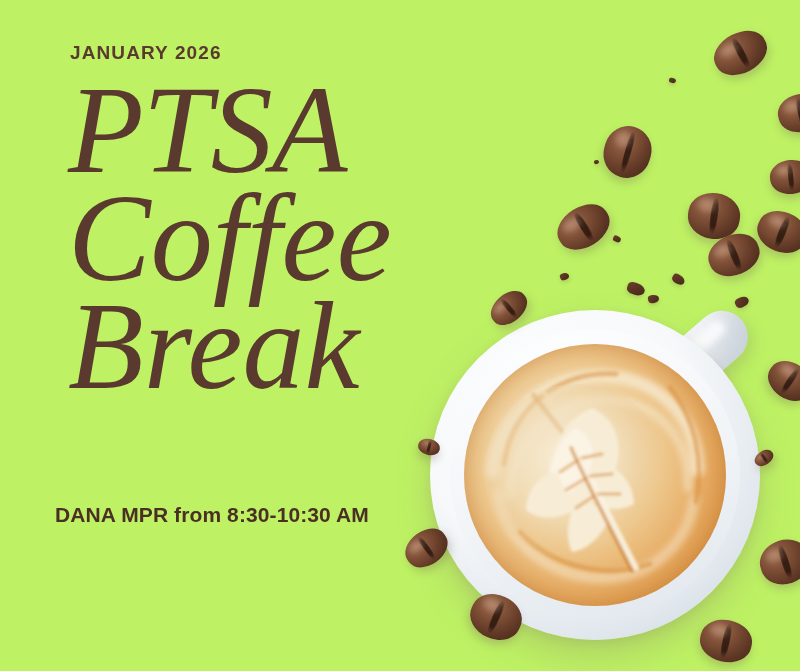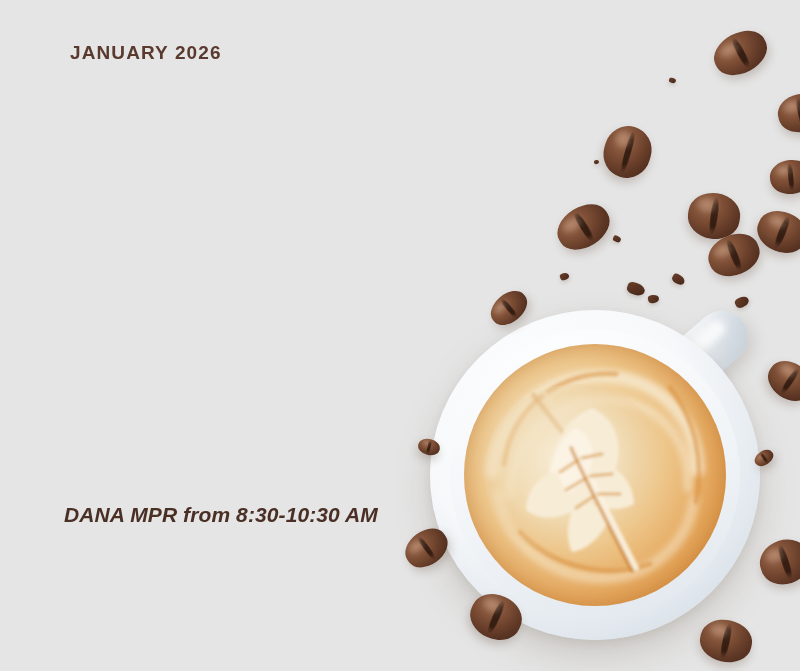--- a/index.html
+++ b/index.html
@@ -6,21 +6,21 @@
   html, body {
     margin: 0;
     padding: 0;
     background: #ffffff;
   }
   #flyer {
     position: relative;
     width: 800px;
     height: 671px;
     overflow: hidden;
-    background: #e5e5e5;
+    background: #bef264;
     font-family: "Liberation Sans", sans-serif;
     -webkit-font-smoothing: antialiased;
   }
 
   
   .art-layer {
     position: absolute;
     inset: 0;
     z-index: 1;
     pointer-events: none;
@@ -158,27 +158,26 @@
   .headline .line {
     display: block;
     white-space: nowrap;
   }
   .headline .line-1 { letter-spacing: -1px; }
   .headline .line-2 { margin-top: -10px; }
   .headline .line-3 { margin-top: -10px; }
 
   .venue {
     position: absolute;
-    left: 64px;
+    left: 55px;
     top: 503px;
     font-size: 21px;
     font-weight: bold;
     letter-spacing: 0.1px;
     color: #4a2f24;
-    font-style: italic;
   }
   .guests {
     position: absolute;
     left: 70px;
     top: 540px;
     font-size: 21px;
     line-height: 25.5px;
     color: #4a2f24;
   }
   .guests .g-line {
@@ -283,20 +282,25 @@
     <div class="crumb" style="left:613px; top:236px; width:8px;  height:6px;  transform:rotate(25deg);"></div>
     <div class="crumb" style="left:735px; top:297px; width:14px; height:10px; transform:rotate(-26deg);"></div>
     <div class="crumb" style="left:669px; top:78px;  width:7px;  height:5px;  transform:rotate(12deg);"></div>
     <div class="crumb" style="left:594px; top:160px; width:5px;  height:4px;  transform:rotate(-14deg);"></div>
   </div>
 
   <div class="text-layer">
 
     <div class="eyebrow">JANUARY 2026</div>
 
+    <div class="headline">
+      <span class="line line-1">PTSA</span>
+      <span class="line line-2">Coffee</span>
+      <span class="line line-3">Break</span>
+    </div>
 
     <div class="venue">DANA MPR from 8:30-10:30 AM</div>
 
   </div>
 
   <div class="fg-layer">
     <div class="bean" style="left:404px; top:531px; width:45px; height:34px; transform:rotate(-36deg);"></div>
     <div class="bean" style="left:470px; top:595px; width:52px; height:44px; transform:rotate(24deg);"></div>
     <div class="bean" style="left:418px; top:439px; width:22px; height:16px; transform:rotate(14deg);"></div>
   </div>

